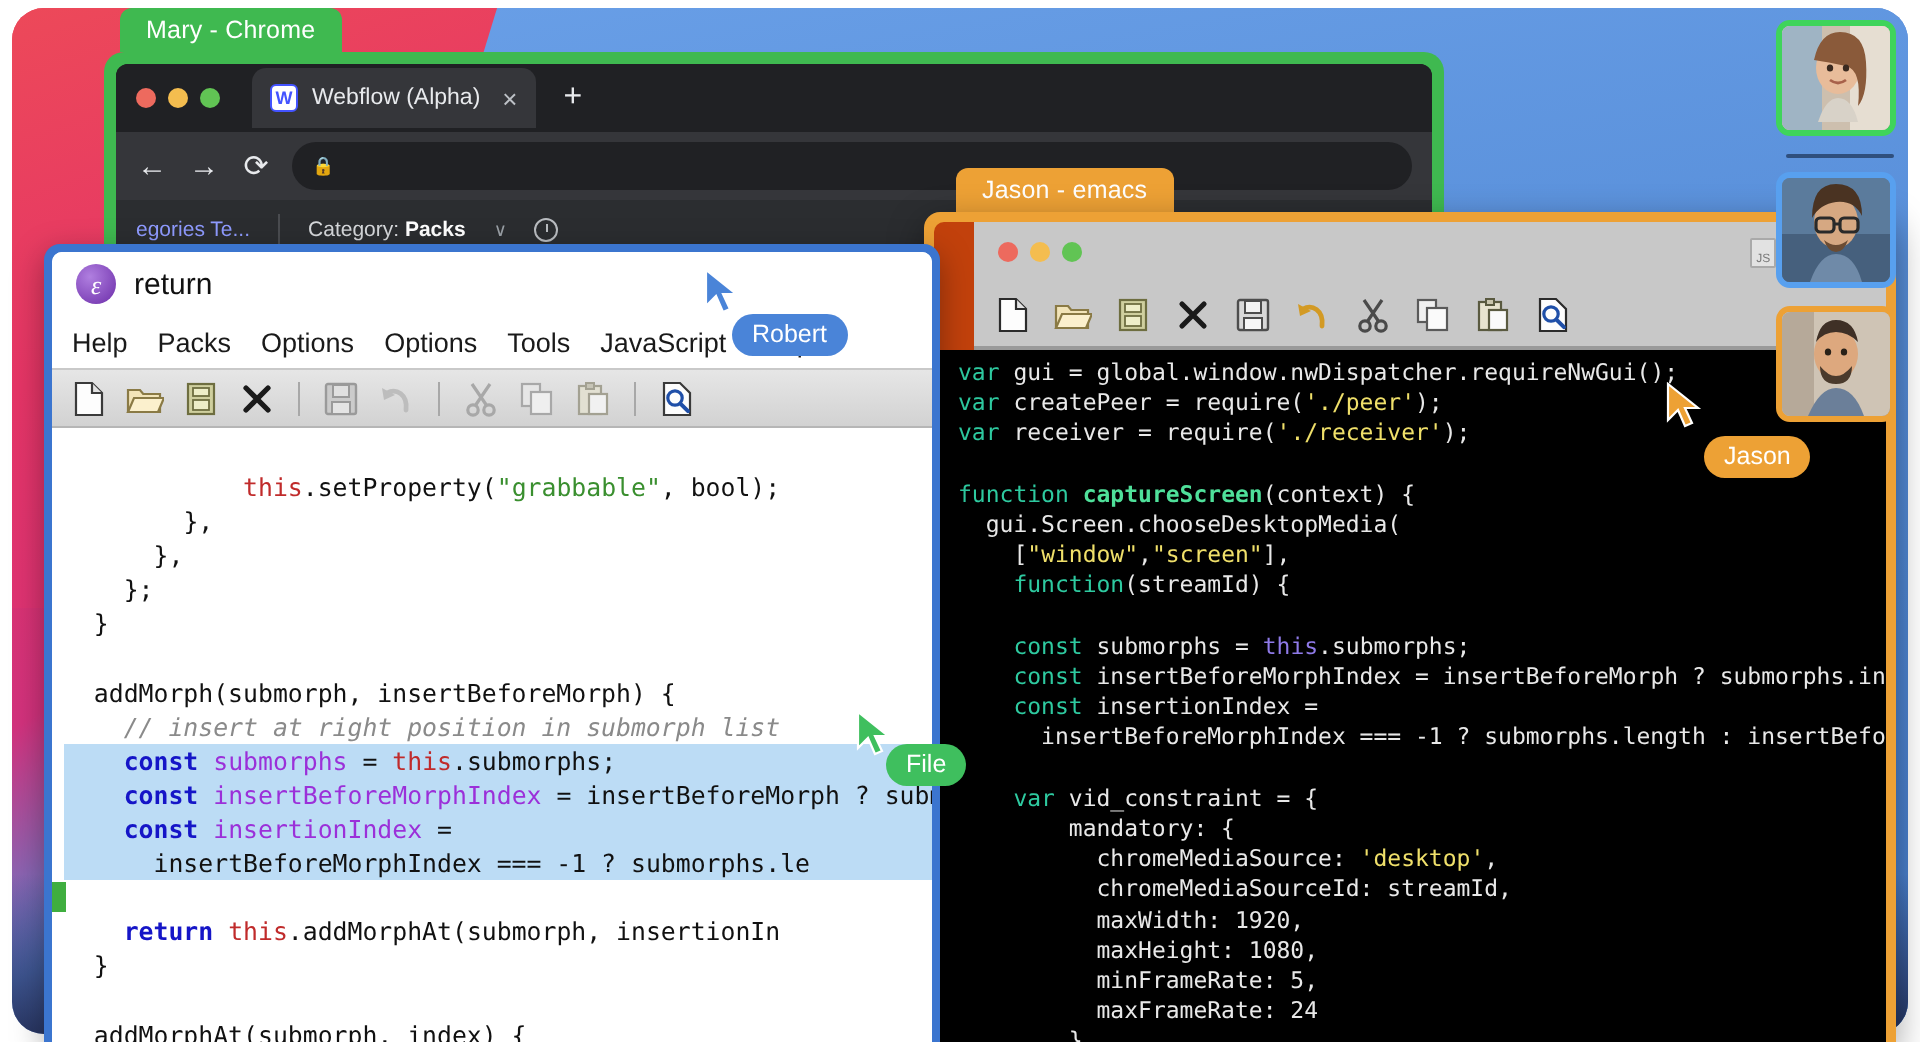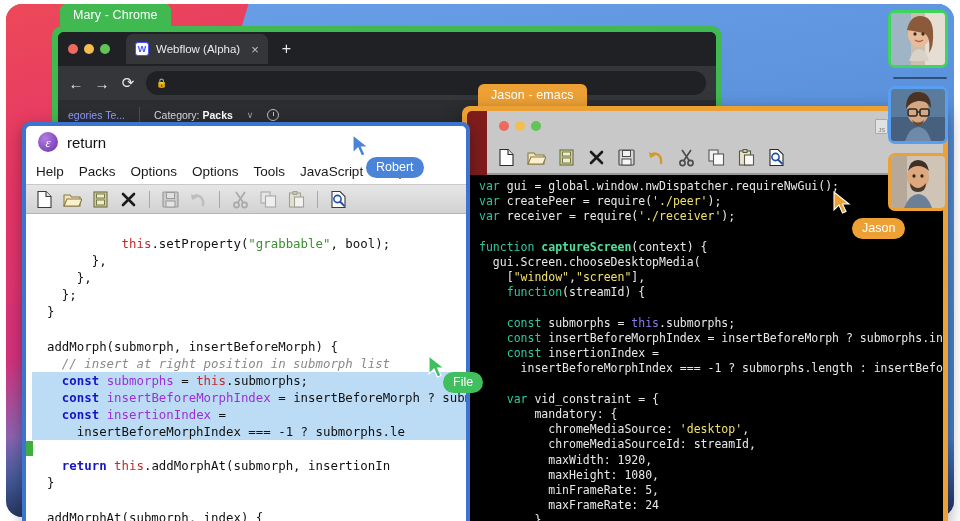--- a/index.html
+++ b/index.html
@@ -160,21 +160,21 @@
   #robert-scroll .thumb { position: absolute; top: 40px; left: 0; width: 7px; height: 150px; background: #b6b6b6; }
 
   
   #jason-window { left: 462px; top: 84px; width: 486px; height: 437px; }
   #jason-window .win-tab { background: #eda135; left: 16px; top: 0; }
   #jason-frame {
     position: absolute; left: 0; top: 22px; width: 486px; height: 415px;
     background: #eda135; border-radius: 8px 8px 0 0; padding: 5px 5px 0 5px;
     box-shadow: 0 6px 18px rgba(0,0,0,.4);
   }
-  #jason-inner { width: 100%; height: 100%; background: #7f1d1d; border-radius: 5px 5px 0 0; overflow: hidden; position: relative; padding-left: 20px; }
+  #jason-inner { width: 100%; height: 100%; background: #c2410c; border-radius: 5px 5px 0 0; overflow: hidden; position: relative; padding-left: 20px; }
   .dark-titlebar {
     height: 30px; background: #c8c8c8; display: flex; align-items: center; padding: 0 12px;
     justify-content: space-between;
   }
   .dark-toolbar {
     height: 34px; background: #c8c8c8; display: flex; align-items: center; gap: 11px; padding: 0 10px;
     border-bottom: 2px solid #9a9a9a;
   }
   .file-label { display: flex; align-items: center; gap: 6px; font-size: 13px; color: #1c1c1c; }
   .js-badge { width: 13px; height: 15px; background: #e2e2e2; border: 1px solid #a9a9a9; border-radius: 1px;

